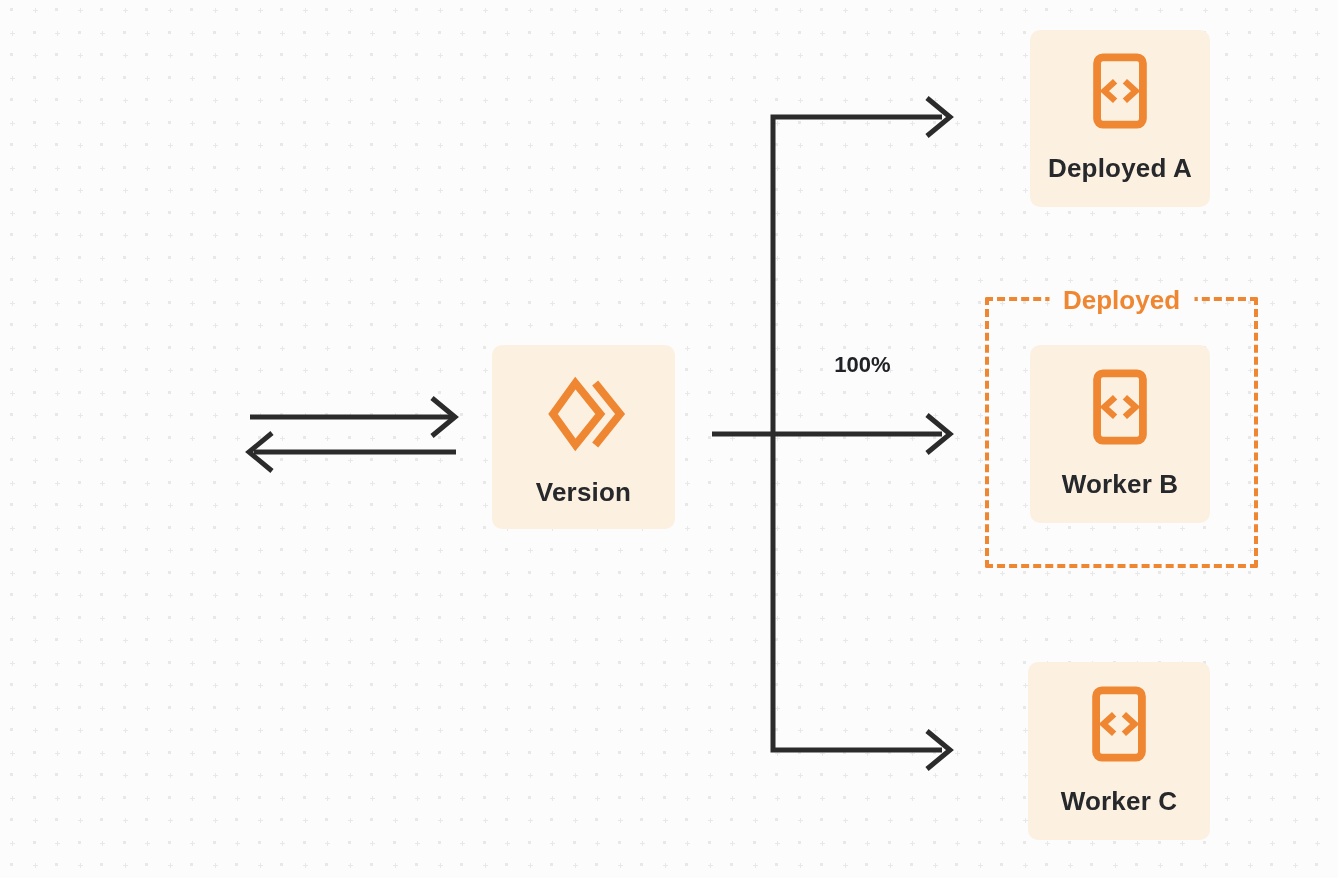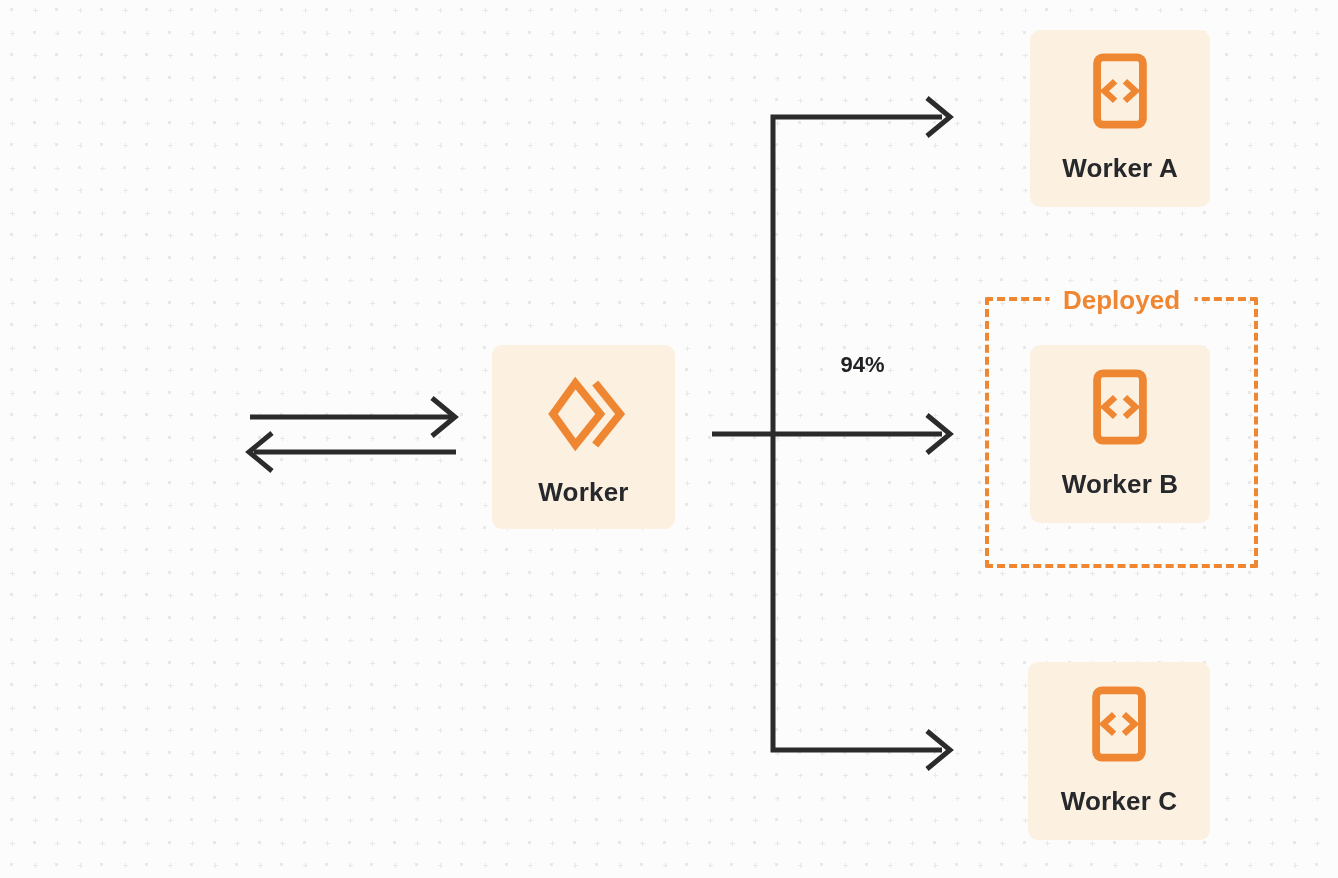--- a/index.html
+++ b/index.html
@@ -2422,40 +2422,40 @@
   </svg>
 
 
   <div id="worker-node" class="node cream">
     <div class="icon-wrap">
       <svg width="88" height="86" viewBox="0 0 100 100" fill="none" stroke="#ef8631" stroke-width="9" stroke-linejoin="miter" stroke-linecap="butt">
         <path d="M40 14 L14 50 L40 86 L69 50 Z"></path>
         <path d="M63 14 L92 50 L63 86"></path>
       </svg>
     </div>
-    <div class="label">Worker</div>
+    <div class="label">Version</div>
   </div>
 
   <div id="traffic-label">
-    <span class="pct">94%</span>
+    <span class="pct">100%</span>
   </div>
 
   <div id="deployed-box">
     <div id="deployed-label">Deployed</div>
   </div>
 
   <div id="version-a-node" class="node cream">
     <div class="icon-wrap">
       <svg width="56" height="76" viewBox="0 0 56 78" fill="none" stroke="#ef8631" stroke-linejoin="miter" stroke-linecap="butt">
         <rect x="4.5" y="4.5" width="47" height="69" rx="6" stroke-width="8"></rect>
         <path d="M23 29 L12 39 L23 49" stroke-width="6.5"></path>
         <path d="M33 29 L44 39 L33 49" stroke-width="6.5"></path>
       </svg>
     </div>
-    <div class="label">Worker A</div>
+    <div class="label">Deployed A</div>
   </div>
 
   <div id="version-b-node" class="node cream">
     <div class="icon-wrap">
       <svg width="56" height="76" viewBox="0 0 56 78" fill="none" stroke="#ef8631" stroke-linejoin="miter" stroke-linecap="butt">
         <rect x="4.5" y="4.5" width="47" height="69" rx="6" stroke-width="8"></rect>
         <path d="M23 29 L12 39 L23 49" stroke-width="6.5"></path>
         <path d="M33 29 L44 39 L33 49" stroke-width="6.5"></path>
       </svg>
     </div>

